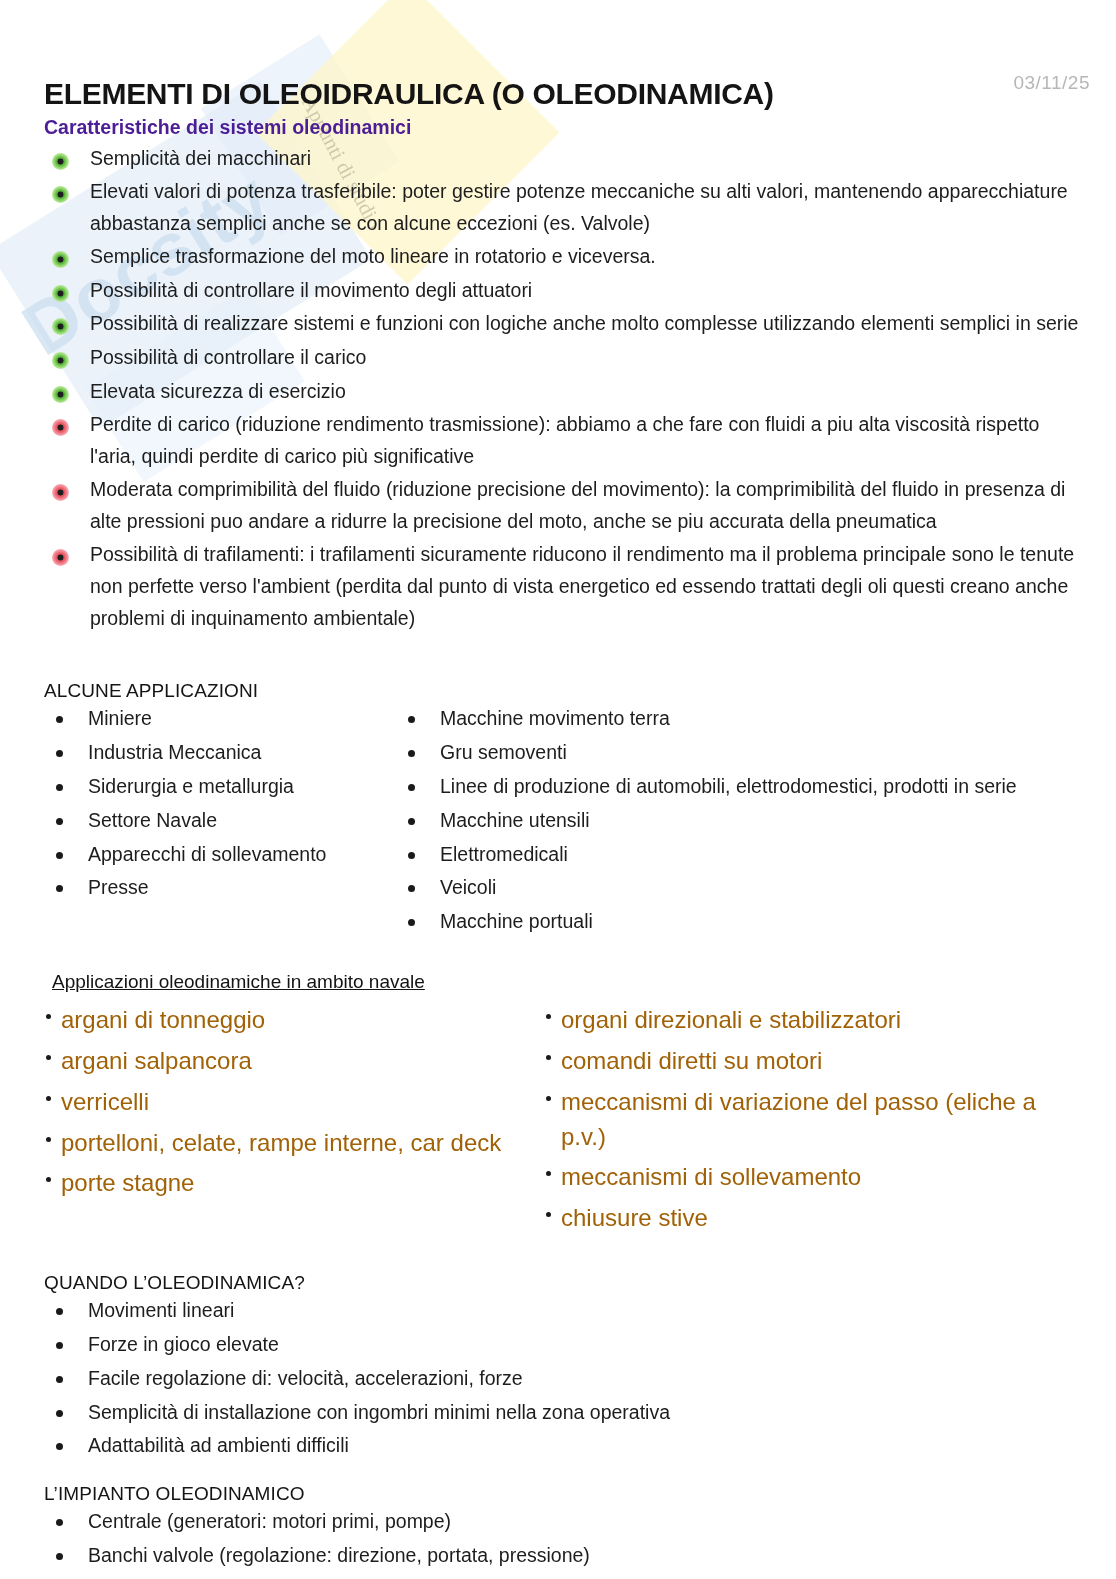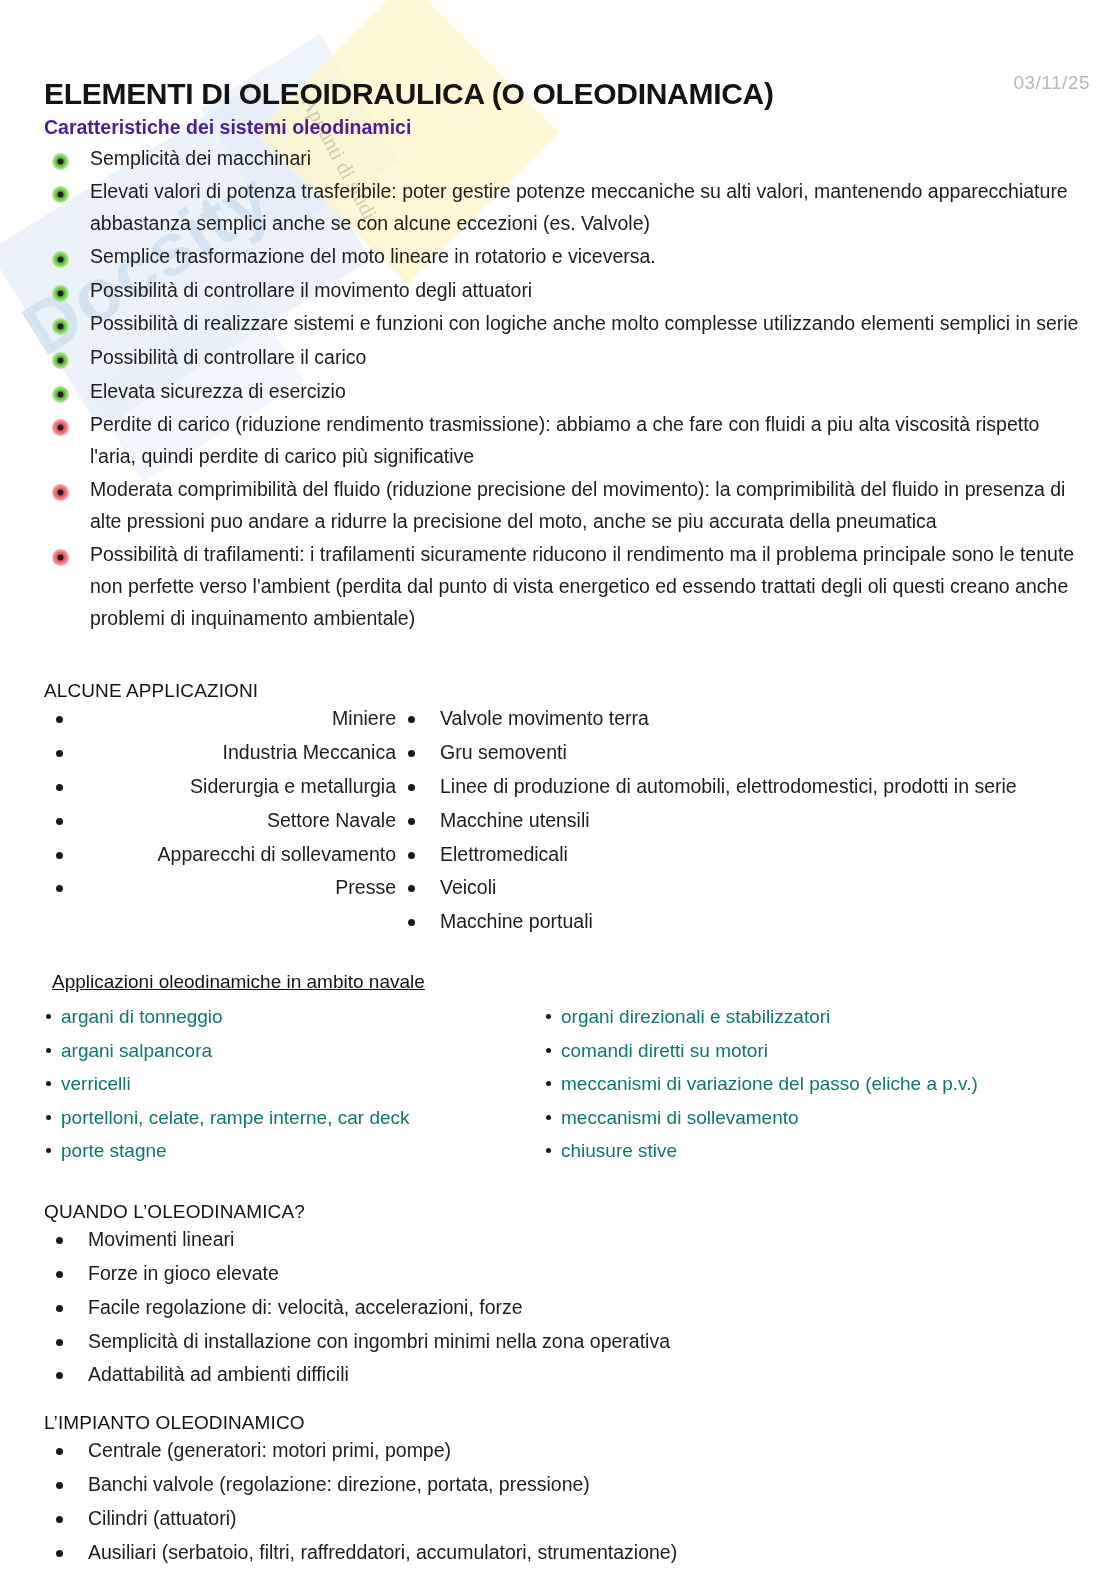--- a/index.html
+++ b/index.html
@@ -186,21 +186,21 @@
       #1e1e1e 0%, #1e1e1e 23%,
       #e24a55 27%, #f2808c 52%,
       #f8c3c9 76%, rgba(248,195,201,0.15) 100%);
   }
 
   
   .two-col {
     display: flex;
     width: 100%;
   }
-  .col-left-app { width: 352px; flex: none; text-align: right; }
+  .col-left-app { width: 352px; flex: none; }
   .col-right-app { flex: 1; }
 
   ul.dot-list {
     list-style: none;
     margin: 0;
     padding: 0;
   }
   ul.dot-list > li {
     position: relative;
     padding-left: 44px;
@@ -225,23 +225,23 @@
   .col-right-nav { flex: 1; }
 
   ul.tight-list {
     list-style: none;
     margin: 0;
     padding: 0;
   }
   ul.tight-list > li {
     position: relative;
     padding-left: 17px;
-    font-size: 19px;
+    font-size: 24px;
     line-height: 1.45;
-    color: #0f766e;
+    color: #a16207;
     margin-bottom: 6px;
   }
   ul.tight-list > li::before {
     content: "";
     position: absolute;
     left: 2px;
     top: 11px;
     width: 5px;
     height: 5px;
     border-radius: 50%;
@@ -327,21 +327,21 @@
           <li>Miniere</li>
           <li>Industria Meccanica</li>
           <li>Siderurgia e metallurgia</li>
           <li>Settore Navale</li>
           <li>Apparecchi di sollevamento</li>
           <li>Presse</li>
         </ul>
       </div>
       <div class="col-right-app">
         <ul class="dot-list">
-          <li>Valvole movimento terra</li>
+          <li>Macchine movimento terra</li>
           <li>Gru semoventi</li>
           <li>Linee di produzione di automobili, elettrodomestici, prodotti in serie</li>
           <li>Macchine utensili</li>
           <li>Elettromedicali</li>
           <li>Veicoli</li>
           <li>Macchine portuali</li>
         </ul>
       </div>
     </div>
 

